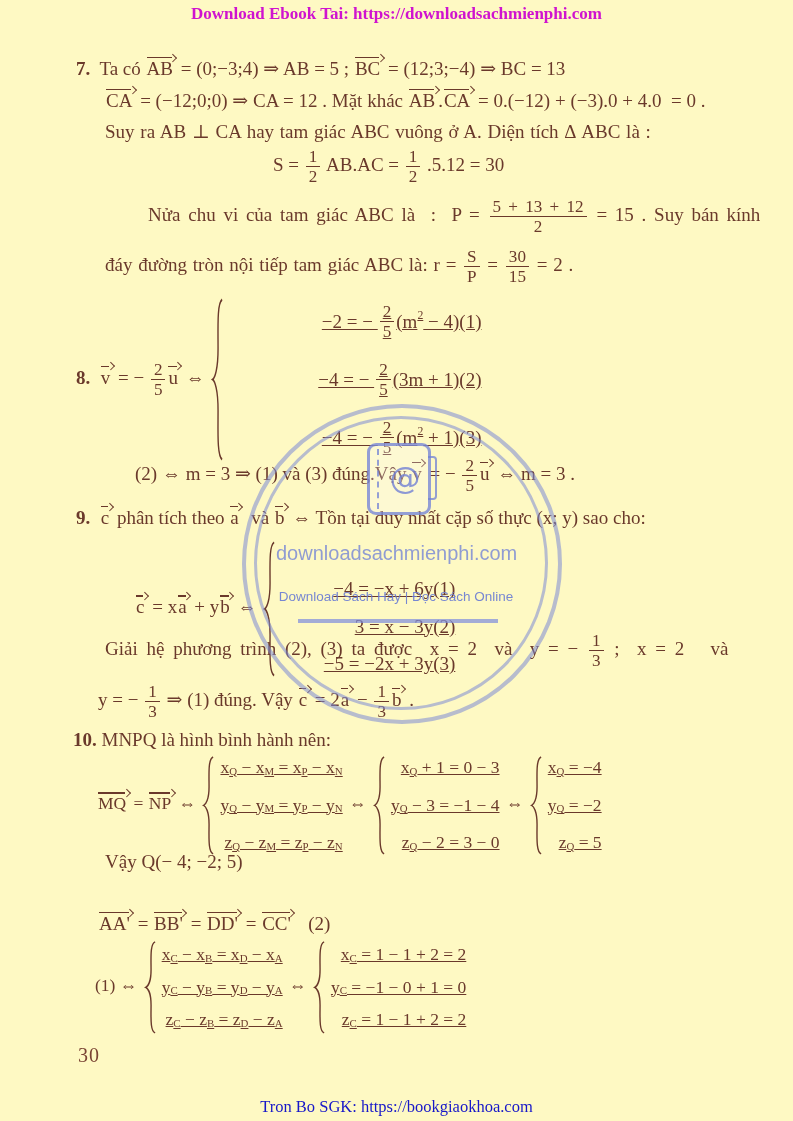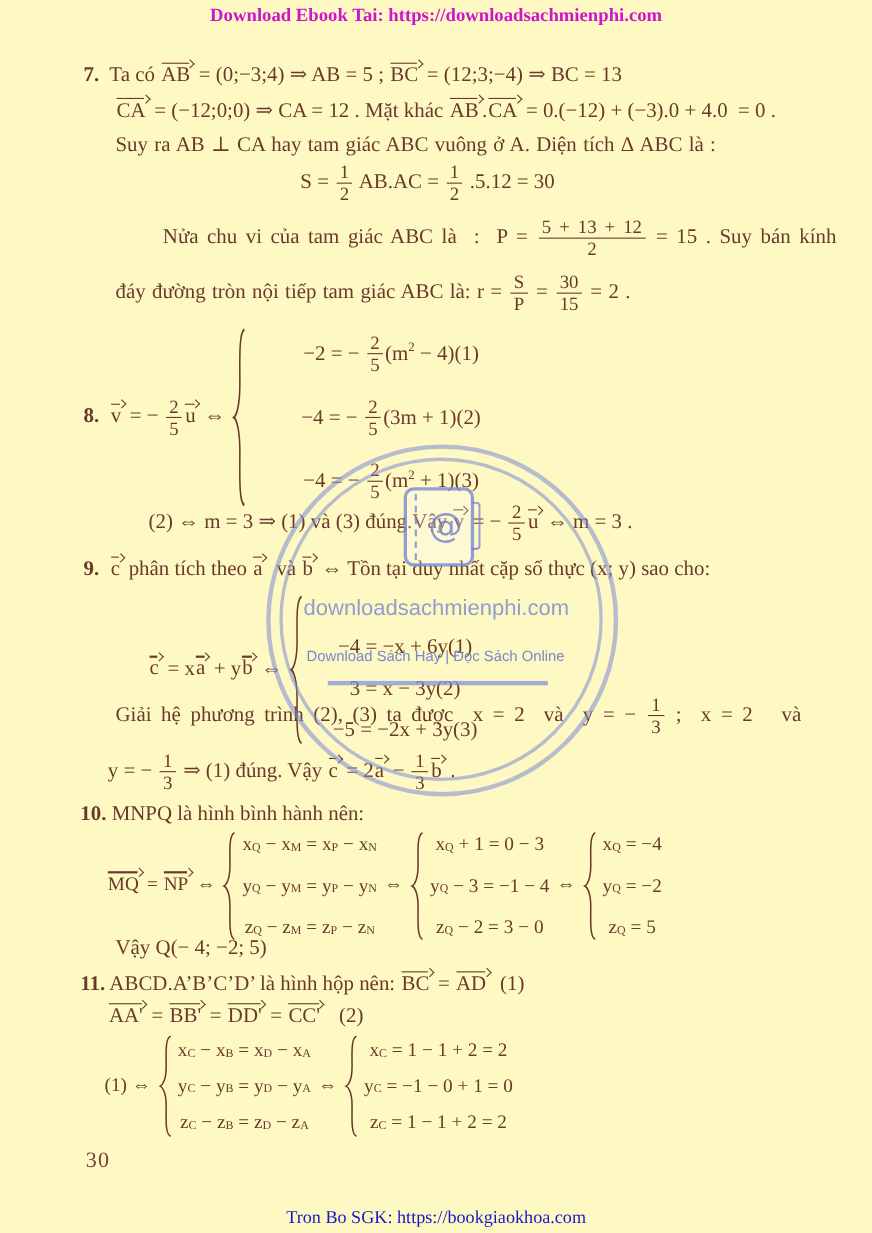--- a/index.html
+++ b/index.html
@@ -22,21 +22,21 @@
   .f{display:inline-flex;flex-direction:column;align-items:center;vertical-align:middle;margin:0 2px;
      line-height:1.12;font-size:0.9em;text-align:center;}
   .f .n{padding:0 3px;border-bottom:1.2px solid currentColor;white-space:pre;}
   .f .d{padding:0 3px;white-space:pre;}
   
   .sp-up{font-size:0.62em;position:relative;top:-0.5em;}
   .sp-dn{font-size:0.62em;position:relative;top:0.3em;}
   
   .cas{display:inline-flex;align-items:center;vertical-align:middle;margin:0 2px;}
   .brace{width:13px;align-self:stretch;flex:none;margin-right:5px;overflow:visible;}
-  .cas .rows{display:flex;flex-direction:column;gap:6px;align-items:center;}
+  .cas .rows{display:flex;flex-direction:column;gap:6px;align-items:flex-end;text-decoration:underline;}
   .cas .row{display:flex;align-items:center;white-space:pre;}
   .lbl{margin-left:auto;}
   .cw8 .rows{width:252px;gap:11px;}
   .cw8 .row{min-height:47px;}
   .cw9 .rows{width:174px;gap:12px;margin-top:35px;}
   .cw10 .rows{gap:14px;}
   .cw11 .rows{gap:9px;}
   
   #b7a{top:55px;left:76px;}
   #b7b{top:87px;left:105px;}
@@ -98,21 +98,20 @@
   <div class="ln" id="b9d">y = − <span class="f"><span class="n">1</span><span class="d">3</span></span> ⇒ (1) đúng. Vậy <span class="vec">c</span> = 2<span class="vec">a</span> − <span class="f"><span class="n">1</span><span class="d">3</span></span><span class="vec">b</span> .</div>
   <div class="ln" id="b10a"><span class="bold">10.</span> MNPQ là hình bình hành nên:</div>
   <div class="ln" id="b10b"><span class="vec">MQ</span> = <span class="vec">NP</span> ⇔ <span class="cas cw10"><svg viewBox="0 0 14 100" preserveAspectRatio="none" class="brace">
           <path d="M12 1 C6.5 3 7.6 18 7.6 31 C7.6 44 4 49 1.8 50 C4 51 7.6 56 7.6 69 C7.6 82 6.5 97 12 99" fill="none" stroke="currentColor" stroke-width="1.5"></path>
         </svg><span class="rows"><span class="row">x<span class="sp-dn">Q</span> − x<span class="sp-dn">M</span> = x<span class="sp-dn">P</span> − x<span class="sp-dn">N</span></span><span class="row">y<span class="sp-dn">Q</span> − y<span class="sp-dn">M</span> = y<span class="sp-dn">P</span> − y<span class="sp-dn">N</span></span><span class="row">z<span class="sp-dn">Q</span> − z<span class="sp-dn">M</span> = z<span class="sp-dn">P</span> − z<span class="sp-dn">N</span></span></span></span> ⇔ <span class="cas cw10"><svg viewBox="0 0 14 100" preserveAspectRatio="none" class="brace">
           <path d="M12 1 C6.5 3 7.6 18 7.6 31 C7.6 44 4 49 1.8 50 C4 51 7.6 56 7.6 69 C7.6 82 6.5 97 12 99" fill="none" stroke="currentColor" stroke-width="1.5"></path>
         </svg><span class="rows"><span class="row">x<span class="sp-dn">Q</span> + 1 = 0 − 3</span><span class="row">y<span class="sp-dn">Q</span> − 3 = −1 − 4</span><span class="row">z<span class="sp-dn">Q</span> − 2 = 3 − 0</span></span></span> ⇔ <span class="cas cw10"><svg viewBox="0 0 14 100" preserveAspectRatio="none" class="brace">
           <path d="M12 1 C6.5 3 7.6 18 7.6 31 C7.6 44 4 49 1.8 50 C4 51 7.6 56 7.6 69 C7.6 82 6.5 97 12 99" fill="none" stroke="currentColor" stroke-width="1.5"></path>
         </svg><span class="rows"><span class="row">x<span class="sp-dn">Q</span> = −4</span><span class="row">y<span class="sp-dn">Q</span> = −2</span><span class="row">z<span class="sp-dn">Q</span> = 5</span></span></span></div>
   <div class="ln" id="b10c">Vậy Q(− 4; −2; 5)</div>
-  <div class="ln" id="b11a"><span class="bold">11.</span> ABCD.A’B’C’D’ là hình hộp nên: <span class="vec">BC</span> = <span class="vec">AD</span>  (1)</div>
   <div class="ln" id="b11b"><span class="vec">AA'</span> = <span class="vec">BB'</span> = <span class="vec">DD'</span> = <span class="vec">CC'</span>   (2)</div>
   <div class="ln" id="b11c">(1) ⇔ <span class="cas cw11"><svg viewBox="0 0 14 100" preserveAspectRatio="none" class="brace">
           <path d="M12 1 C6.5 3 7.6 18 7.6 31 C7.6 44 4 49 1.8 50 C4 51 7.6 56 7.6 69 C7.6 82 6.5 97 12 99" fill="none" stroke="currentColor" stroke-width="1.5"></path>
         </svg><span class="rows"><span class="row">x<span class="sp-dn">C</span> − x<span class="sp-dn">B</span> = x<span class="sp-dn">D</span> − x<span class="sp-dn">A</span></span><span class="row">y<span class="sp-dn">C</span> − y<span class="sp-dn">B</span> = y<span class="sp-dn">D</span> − y<span class="sp-dn">A</span></span><span class="row">z<span class="sp-dn">C</span> − z<span class="sp-dn">B</span> = z<span class="sp-dn">D</span> − z<span class="sp-dn">A</span></span></span></span> ⇔ <span class="cas cw11"><svg viewBox="0 0 14 100" preserveAspectRatio="none" class="brace">
           <path d="M12 1 C6.5 3 7.6 18 7.6 31 C7.6 44 4 49 1.8 50 C4 51 7.6 56 7.6 69 C7.6 82 6.5 97 12 99" fill="none" stroke="currentColor" stroke-width="1.5"></path>
         </svg><span class="rows"><span class="row">x<span class="sp-dn">C</span> = 1 − 1 + 2 = 2</span><span class="row">y<span class="sp-dn">C</span> = −1 − 0 + 1 = 0</span><span class="row">z<span class="sp-dn">C</span> = 1 − 1 + 2 = 2</span></span></span></div>
 
   <div class="wm">
     <div class="wm-c outer"></div>
     <div class="wm-c inner"></div>

